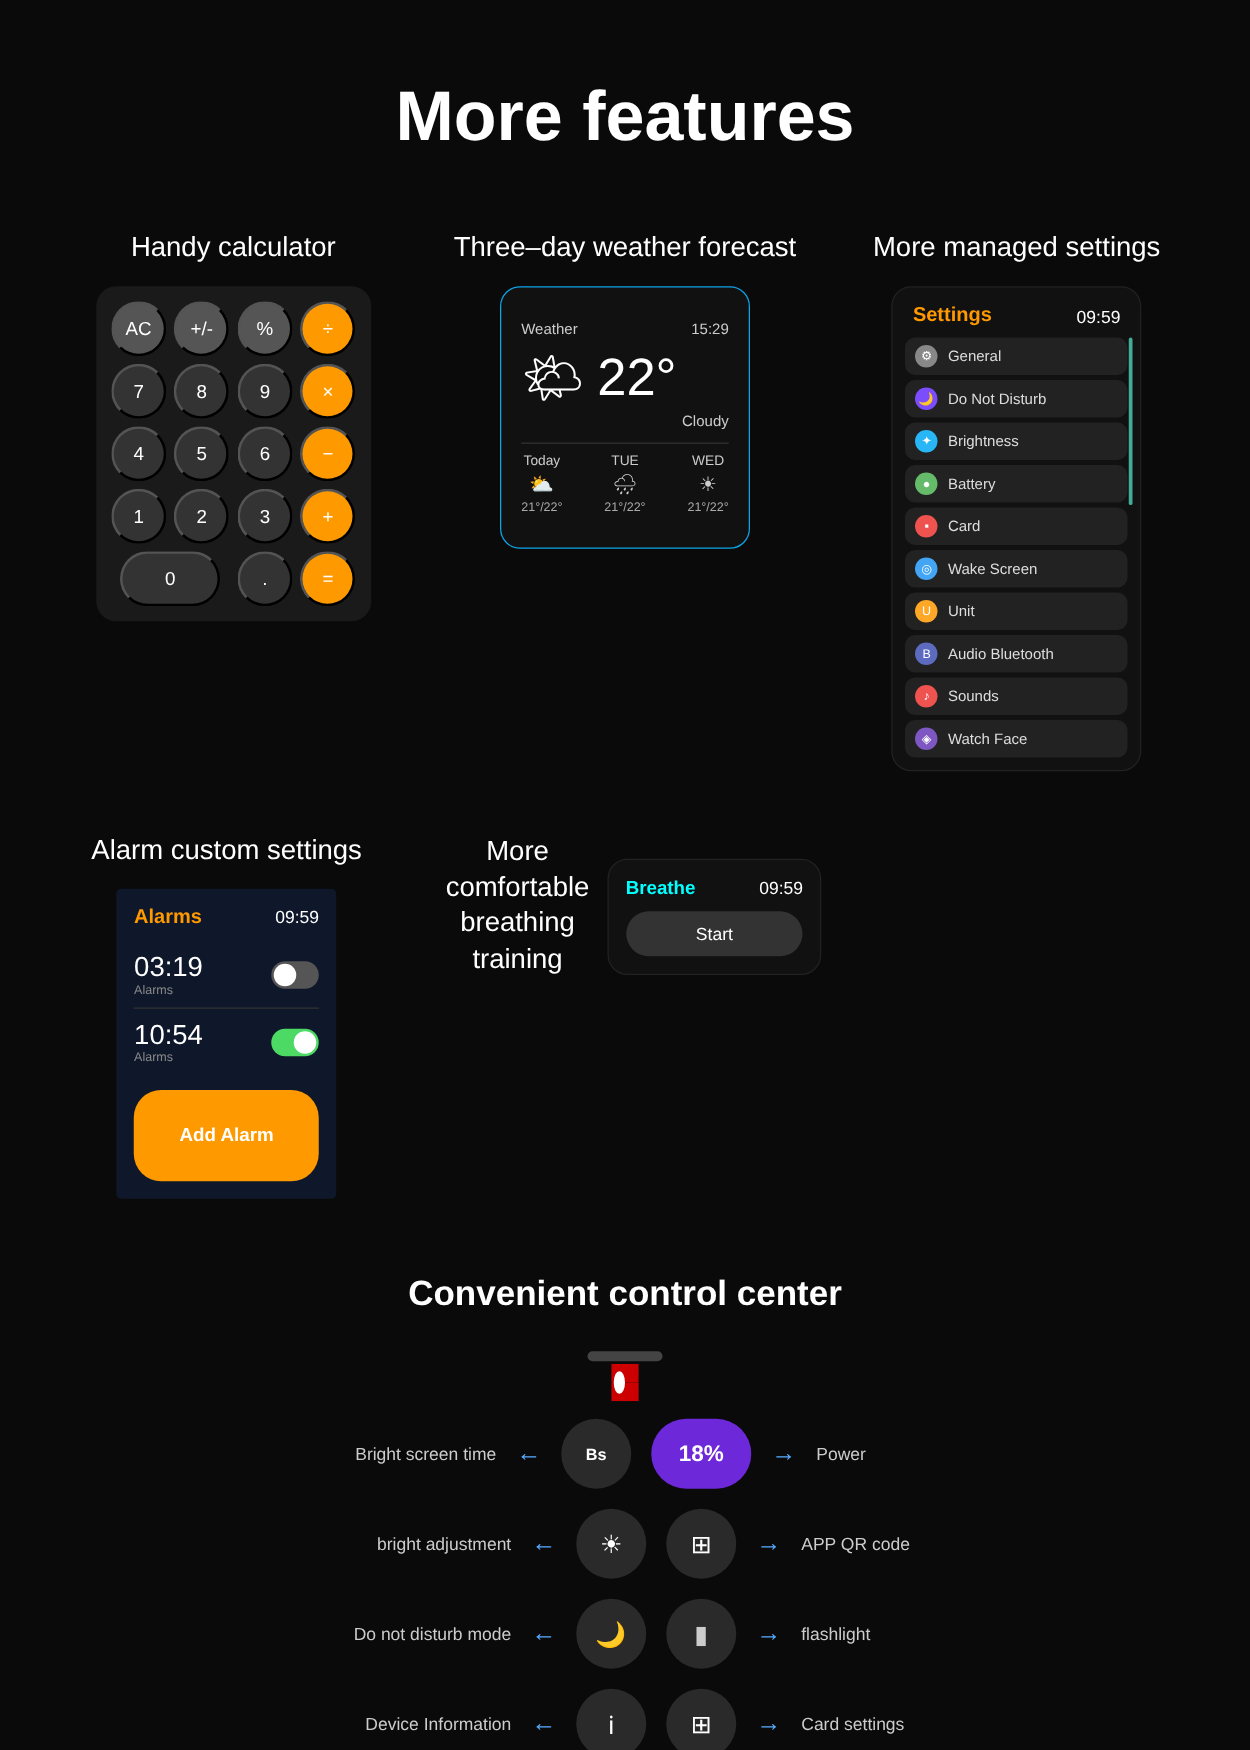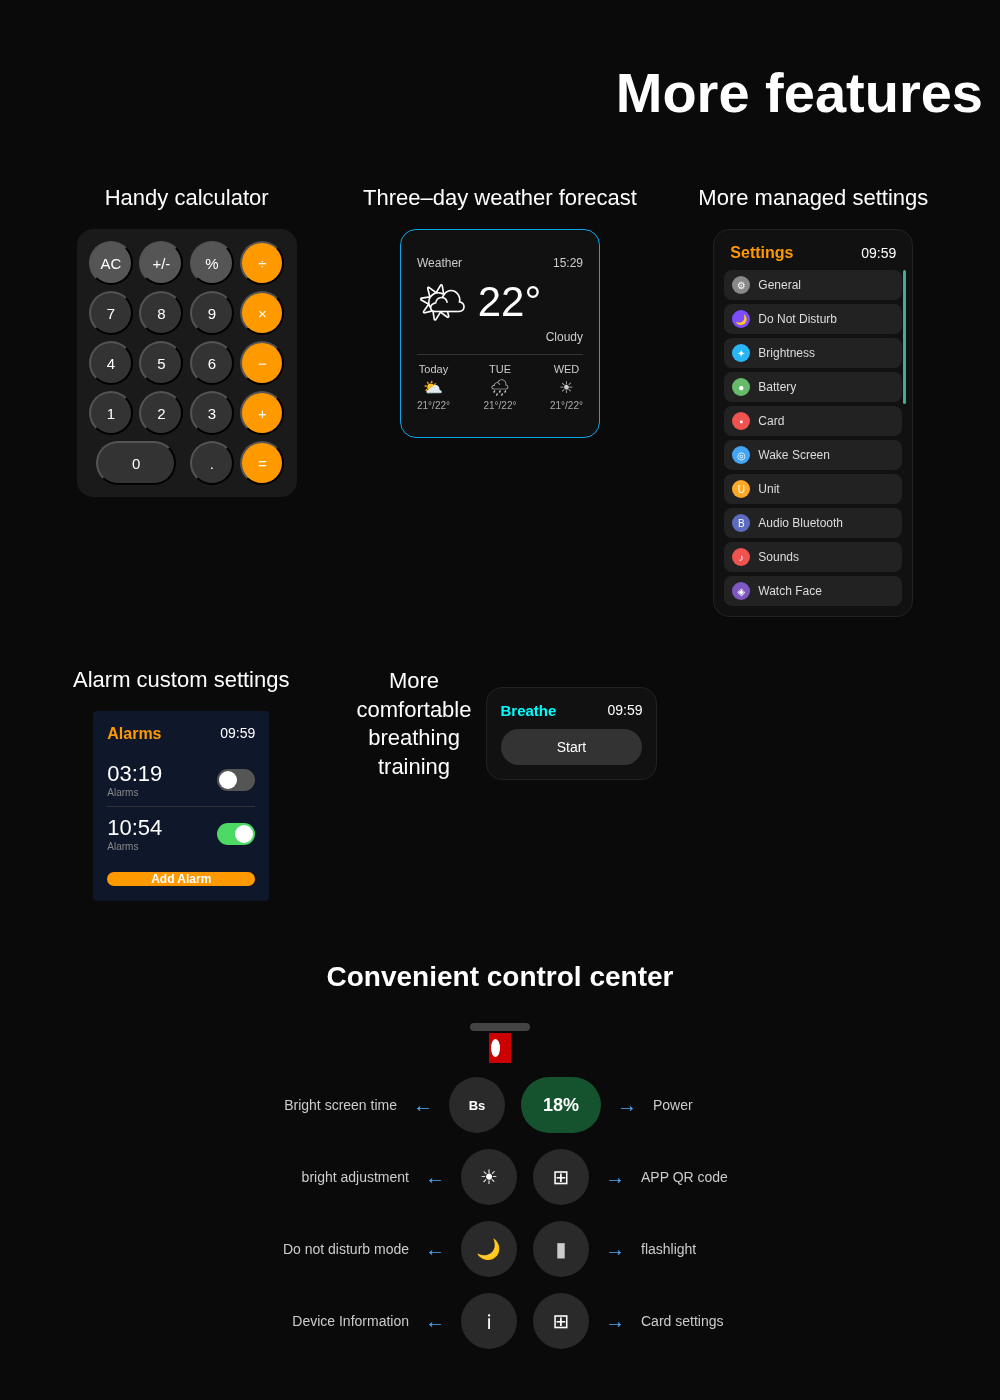--- a/index.html
+++ b/index.html
@@ -6,21 +6,21 @@
     body {
       background: #0a0a0a;
       color: #fff;
       font-family: -apple-system, BlinkMacSystemFont, 'Segoe UI', sans-serif;
       width: 1000px;
       min-height: 1400px;
     }
 
     
     .header {
-      text-align: right;
+      text-align: center;
       padding: 60px 17px 40px;
     }
     .header h1 {
       font-size: 56px;
       font-weight: 700;
       color: #fff;
     }
 
     
     .features-row {
@@ -270,23 +270,23 @@
       background: #fff;
       top: 2px;
     }
     .toggle.off::after { left: 2px; }
     .toggle.on::after { right: 2px; }
     .add-alarm-btn {
       background: #f90;
       color: #fff;
       border: none;
       border-radius: 22px;
-      padding: 0 0;
+      padding: 28px 0;
       width: 100%;
-      font-size: 12px;
+      font-size: 15px;
       font-weight: 600;
       margin-top: 12px;
       cursor: pointer;
     }
 
     
     .breathe-feature {
       flex: 1;
       display: flex;
       align-items: center;
@@ -408,21 +408,21 @@
       display: flex;
       align-items: center;
       justify-content: center;
       font-size: 20px;
       cursor: pointer;
     }
     .ctrl-percent {
       font-size: 18px;
       font-weight: 600;
       color: #fff;
-      background: #14532d;
+      background: #6d28d9;
       border-radius: 28px;
       width: 80px;
       height: 56px;
       display: flex;
       align-items: center;
       justify-content: center;
     }
     .ctrl-right-label {
       font-size: 14px;
       color: #ccc;

